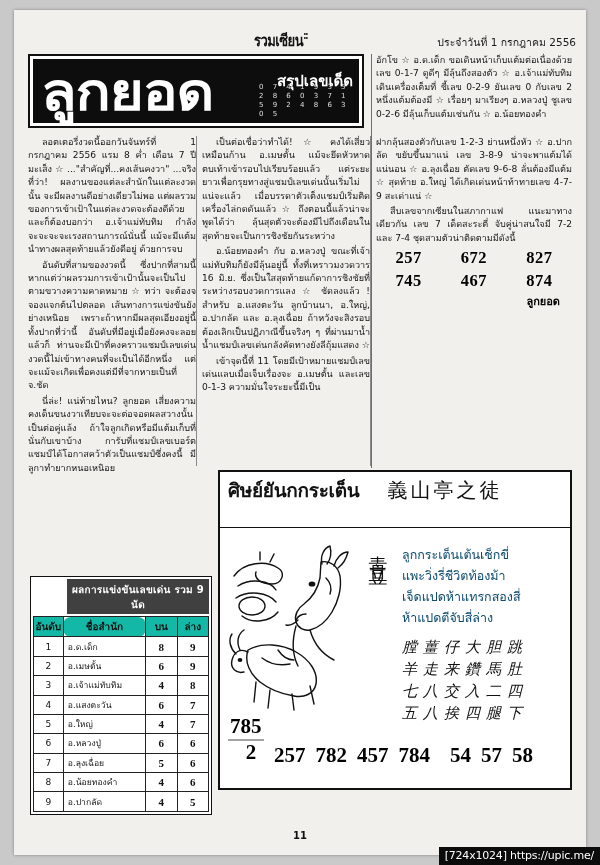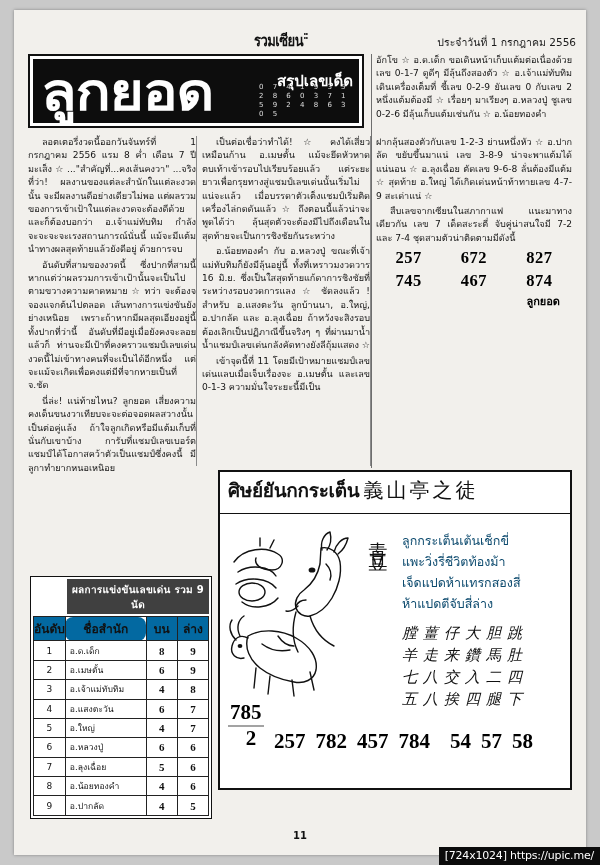--- a/index.html
+++ b/index.html
@@ -191,23 +191,23 @@
     margin-top: 2px;
   }
   table.results th, table.results td {
     border: 1px solid #222;
     font-size: 9px;
     text-align: center;
     padding: 2.2px 0;
     color: #111;
   }
   table.results th {
-    background: #0369a1;
-    font-weight: bold;
-    font-size: 12px;
+    background: #14b8a6;
+    font-weight: bold;
+    font-size: 10px;
   }
   table.results td.office {
     text-align: left;
     padding-left: 4px;
     font-size: 8.6px;
   }
   table.results td.score {
     font-family: "Liberation Serif", serif;
     font-weight: bold;
     font-size: 11px;
@@ -221,24 +221,24 @@
   .feature {
     position: absolute;
     left: 204px; top: 460px;
     width: 354px;
     height: 320px;
     border: 2px solid #111;
     background: #fff;
   }
   .feature-head {
     border-bottom: 1.5px solid #111;
-    padding: 3px 8px 8px;
+    padding: 3px 8px 22px;
     display: flex;
     align-items: baseline;
-    gap: 4px;
+    gap: 28px;
   }
   .feature-head .thai-title {
     font-size: 19px;
     font-weight: bold;
     color: #111;
     letter-spacing: -.3px;
   }
   .feature-head .cn-title {
     font-size: 20px;
     color: #111;

